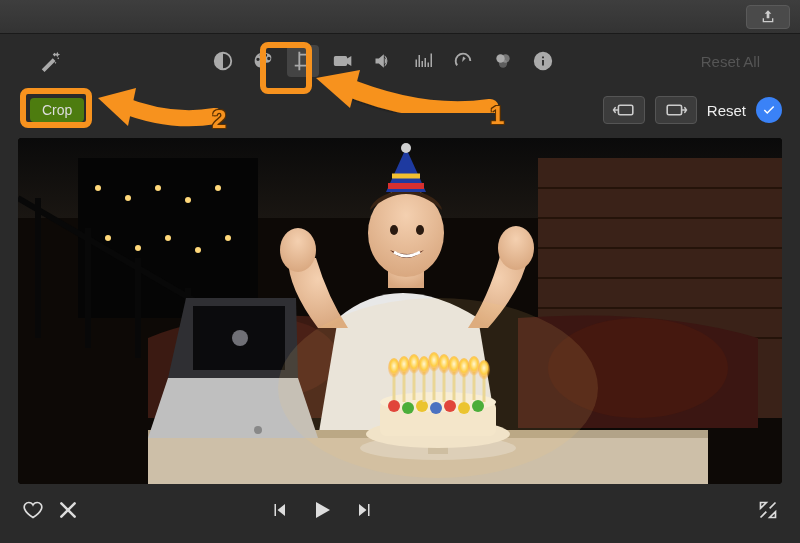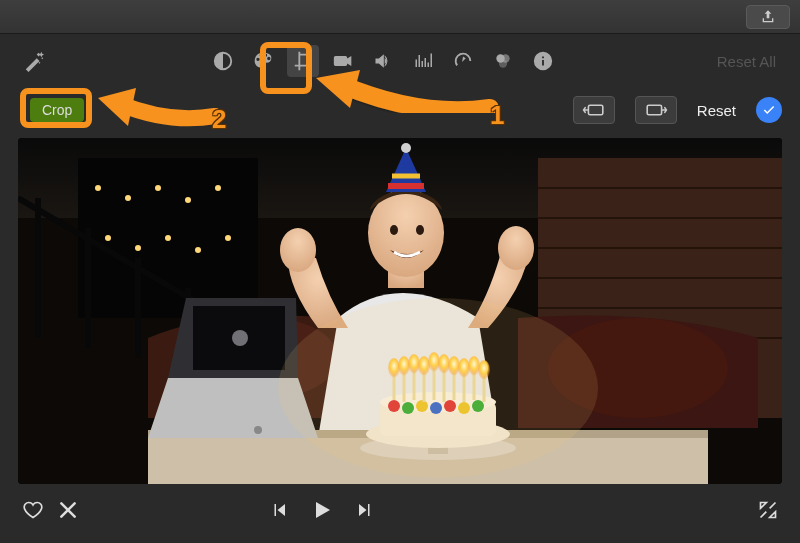--- a/index.html
+++ b/index.html
@@ -25,21 +25,21 @@
     border: 1px solid #5a5a5a;
     border-radius: 4px;
     display:flex;align-items:center;justify-content:center;
   }
   .share-btn svg { fill:#ccc; }
 
   .toolbar {
     height: 54px;
     display: flex;
     align-items: center;
-    padding: 0 18px;
+    padding: 0 34px;
     gap: 10px;
     position: relative;
   }
   .tool-icon {
     width: 32px; height: 32px;
     display:flex;align-items:center;justify-content:center;
     border-radius:4px;
   }
   .tool-icon svg { fill:#aaa; }
   .toolbar-icons { display:flex; gap:8px; align-items:center; }
@@ -61,21 +61,21 @@
     padding: 4px 12px;
     background:#4d7c0f;
     border-radius:4px;
     font-size:14px;
     color:#ddd;
   }
   .subbar .right {
     margin-left:auto;
     display:flex;
     align-items:center;
-    gap:20px;
+    gap:10px;
   }
   .rot-btn {
     width:42px;height:28px;
     background:#3c3c3c;
     border:1px solid #555;
     border-radius:4px;
     display:flex;align-items:center;justify-content:center;
   }
   .rot-btn svg{fill:none;stroke:#ccc;stroke-width:2;}
   .reset-label{ color:#eee; font-size:15px; }

